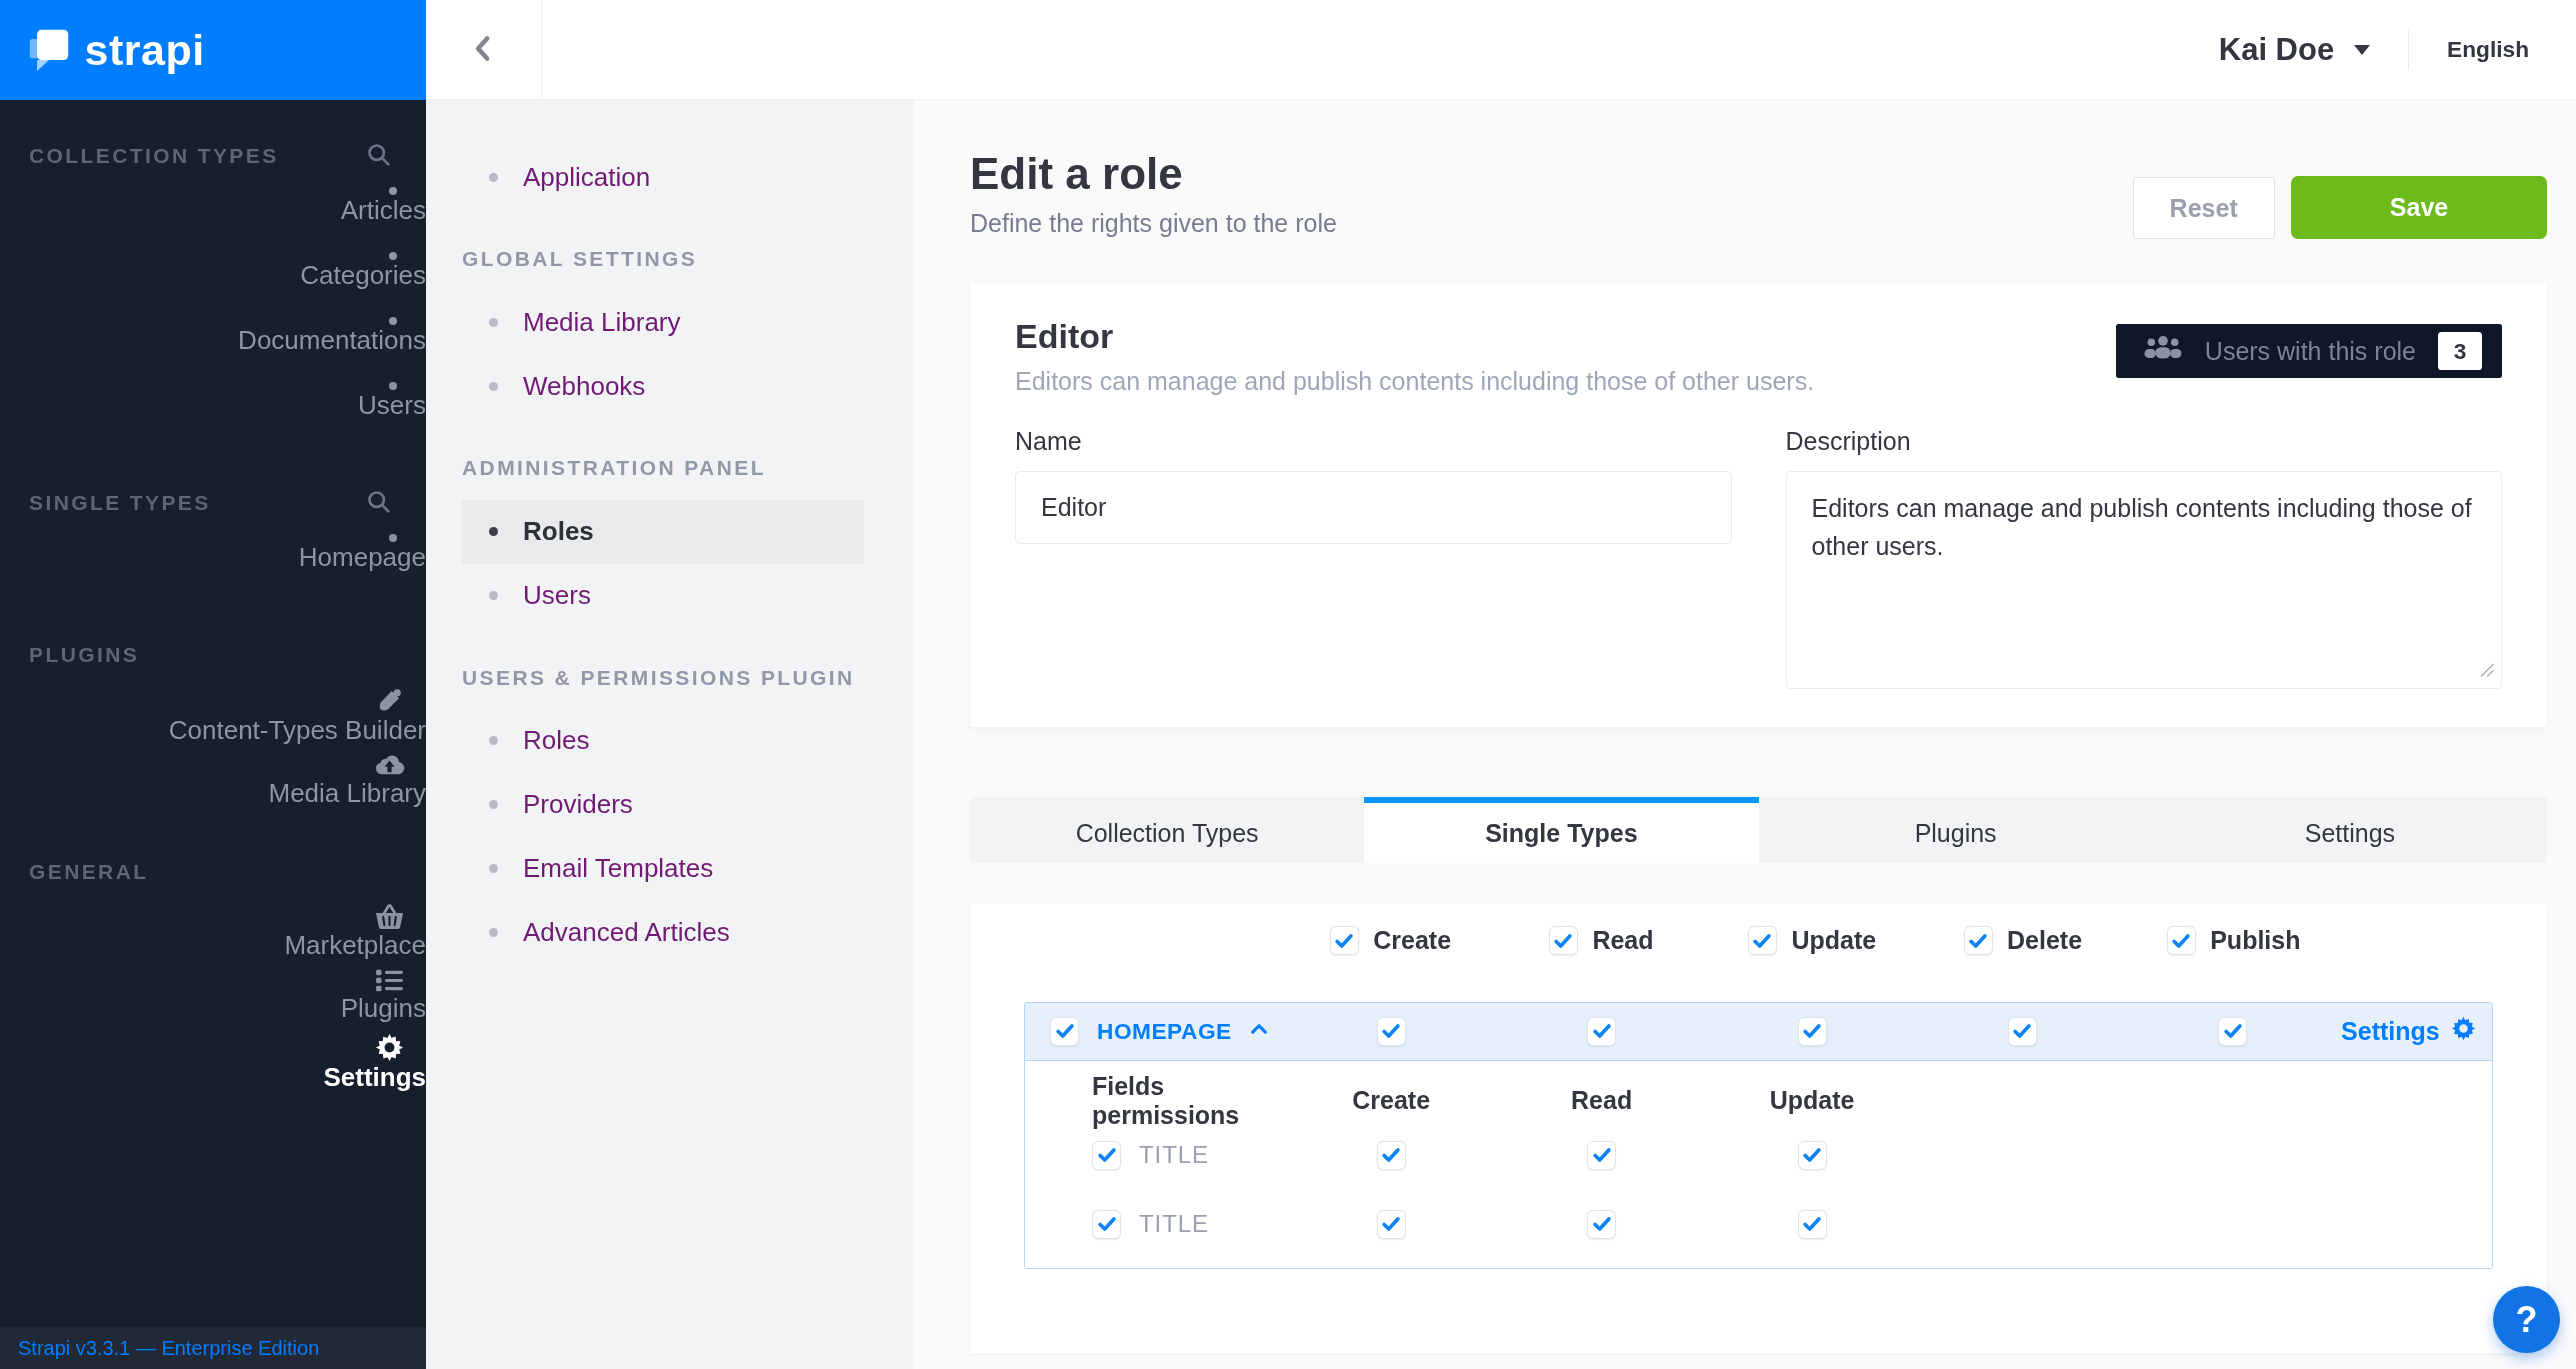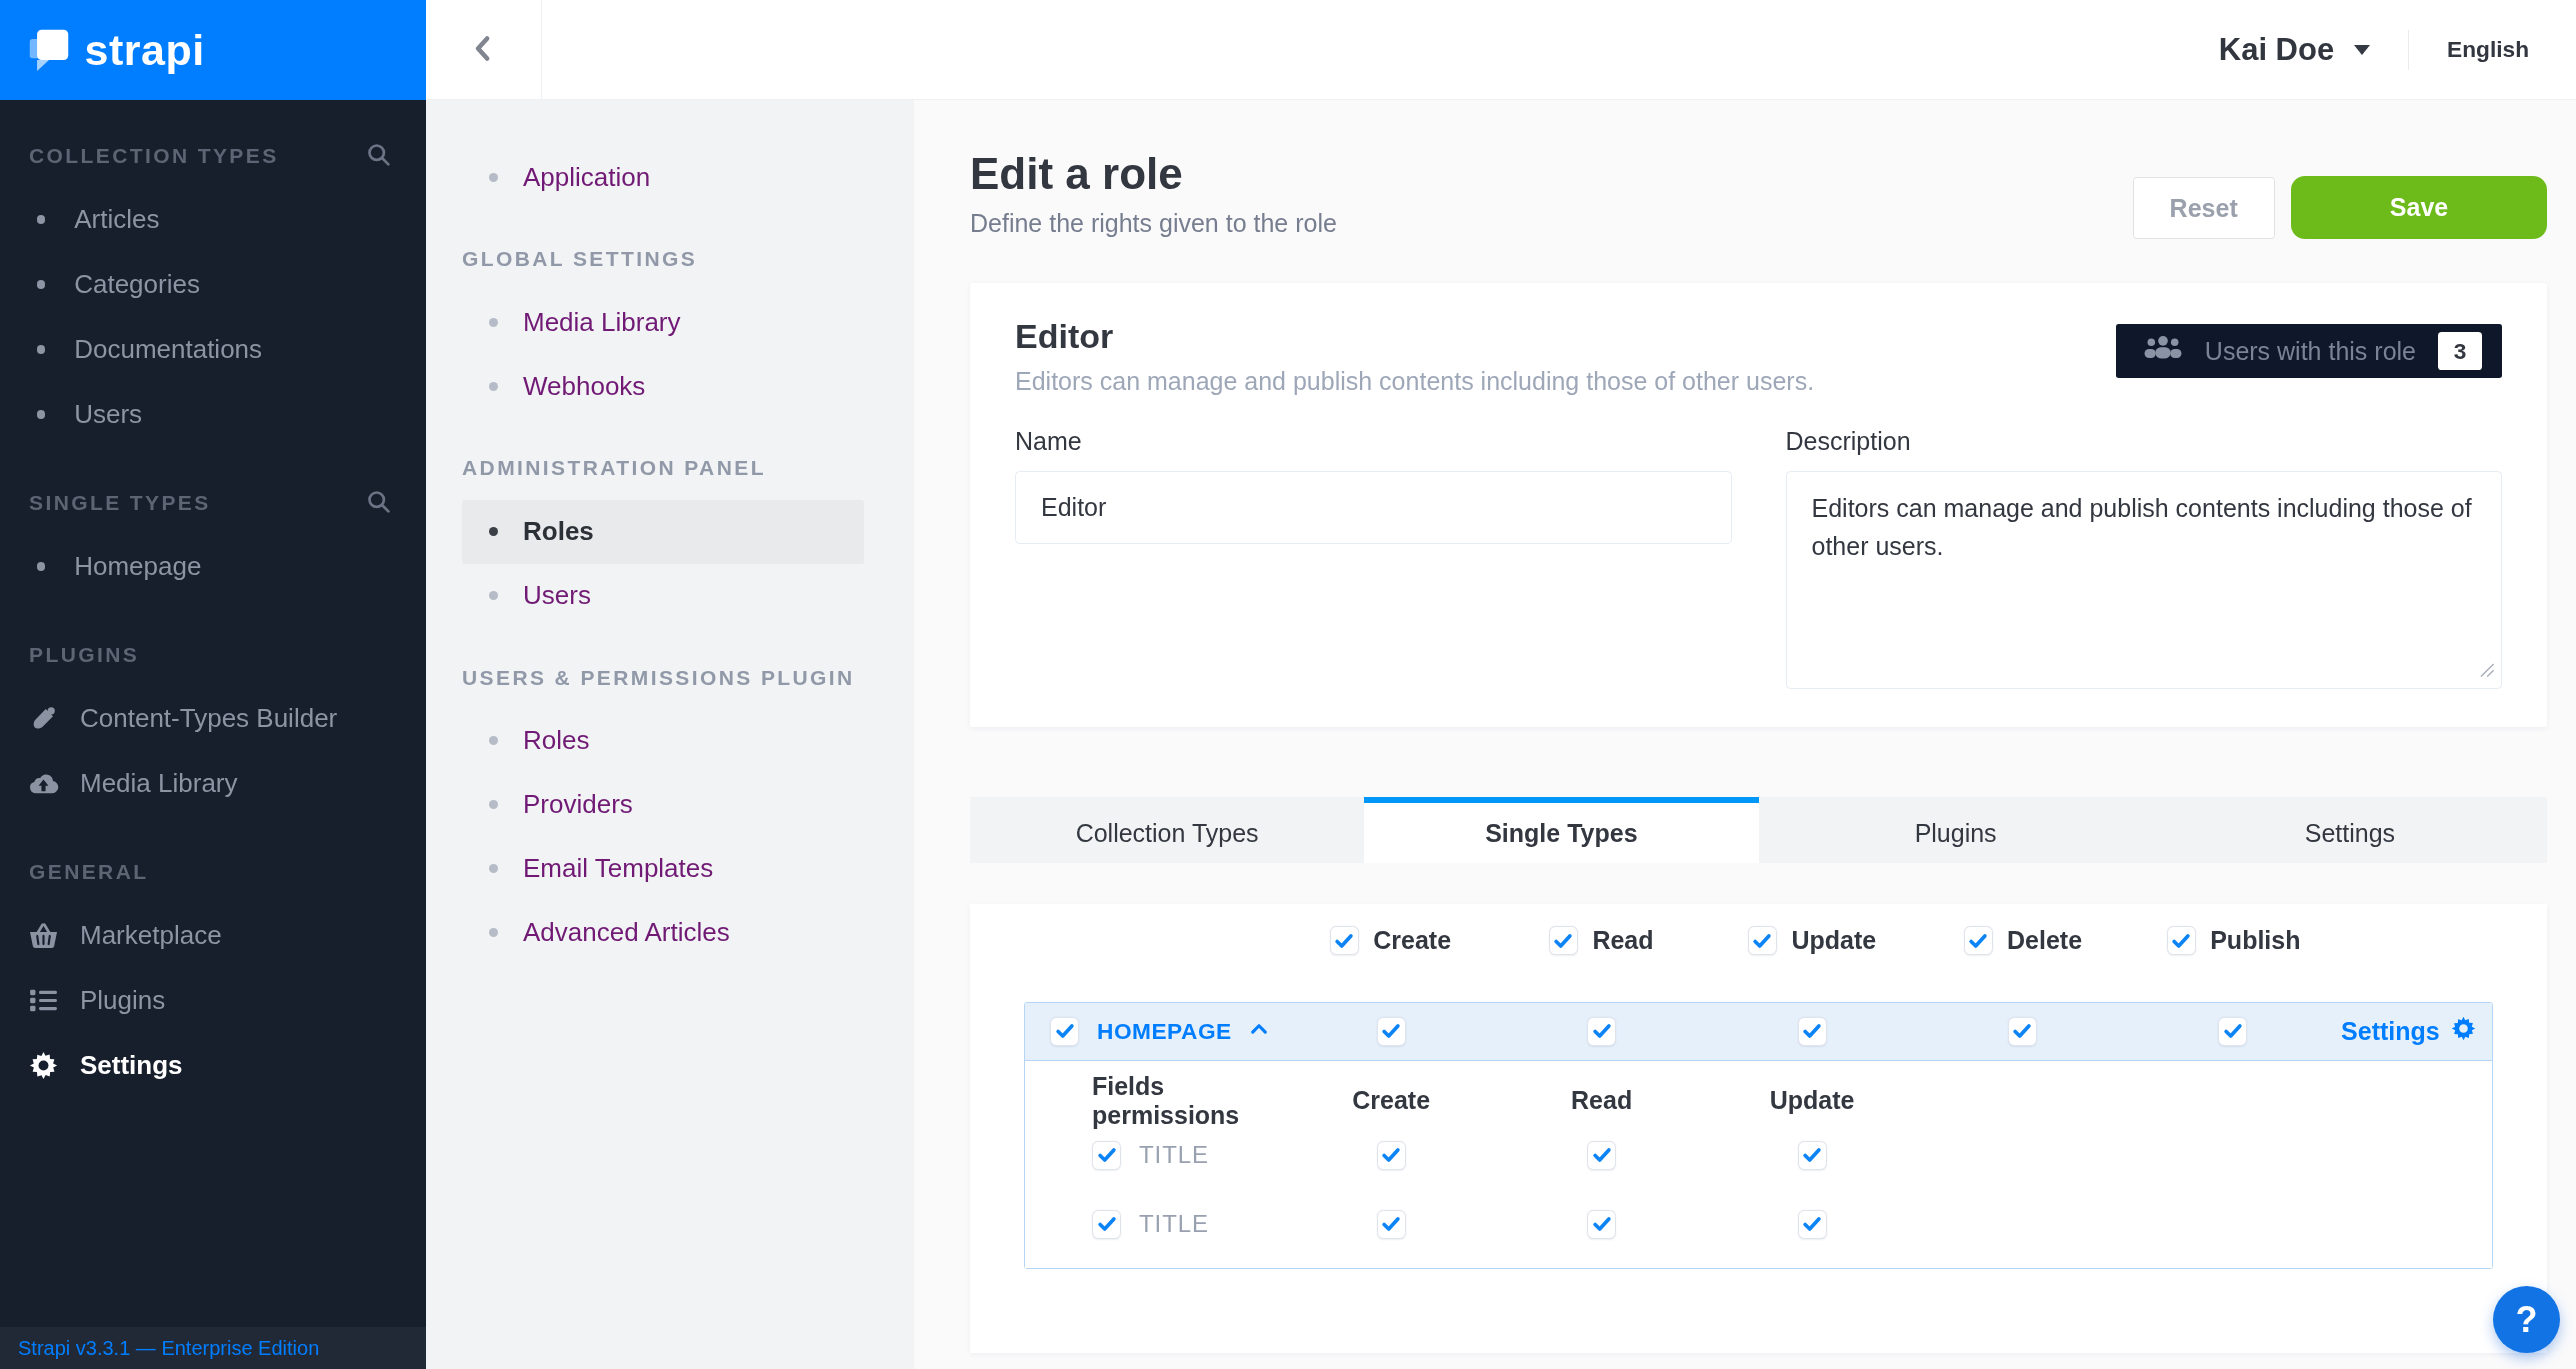--- a/index.html
+++ b/index.html
@@ -17,21 +17,21 @@
   body{font-family:"Liberation Sans",sans-serif;background:#fafafb;position:relative;overflow:hidden;}
   button{font-family:inherit;cursor:pointer;}
 
   
   .left-sidebar{position:absolute;left:0;top:0;width:426px;height:1370px;background:var(--sidebar-dark);display:flex;flex-direction:column;z-index:5;}
   .brand{height:100px;flex:0 0 auto;background:var(--brand-blue);display:flex;align-items:center;padding-left:27px;gap:13.6px;}
   .brand-text{color:#fff;font-size:43px;font-weight:700;letter-spacing:0.5px;}
   .nav-section{margin-top:36px;}
   .nav-section-header{display:flex;align-items:center;justify-content:space-between;padding:0 34px 0 29px;margin-bottom:11px;height:40px;}
   .nav-section-title{color:#5d6474;font-size:21px;font-weight:700;letter-spacing:2.4px;}
-  .nav-item{height:65px;display:flex;align-items:center;padding-left:27px;color:#8d95a5;font-size:26px;cursor:pointer;}
+  .nav-item{height:65px;display:flex;align-items:flex-end;padding-left:27px;color:#8d95a5;font-size:26px;cursor:pointer;flex-direction:column;}
   .nav-item .bullet{width:8.2px;height:8.2px;border-radius:50%;background:#8d95a5;margin-left:10px;margin-right:29px;flex:0 0 auto;}
   .nav-item .nav-ico{width:33px;display:flex;justify-content:center;margin-right:20px;flex:0 0 auto;}
   .nav-item.active{color:#fff;font-weight:700;}
   .sidebar-footer{margin-top:auto;height:43px;background:var(--sidebar-footer);display:flex;align-items:center;padding-left:18px;}
   .version-link{color:var(--brand-blue);font-size:20px;text-decoration:none;cursor:pointer;}
 
   
   .top-header{position:absolute;left:426px;top:0;width:2150px;height:100px;background:#fff;border-bottom:0.9px solid #eef0f2;display:flex;align-items:center;z-index:4;}
   .back-btn{width:116px;height:100%;border-right:0.9px solid #f0f1f3;display:flex;align-items:center;justify-content:center;background:#fff;border-top:none;border-bottom:none;border-left:none;}
   .header-right{margin-left:auto;display:flex;align-items:center;padding-right:47px;}
@@ -49,21 +49,21 @@
   .sn-section{margin-top:38px;}
   .sn-section-title{padding-left:36px;font-size:21px;font-weight:700;letter-spacing:2.4px;color:#9199a9;margin-bottom:16.3px;height:27px;}
 
   
   .main{position:absolute;left:914px;top:100px;width:1662px;height:1270px;background:#fafafb;padding:0 29px 0 56px;}
   .page-header{display:flex;justify-content:space-between;margin-top:50px;}
   .page-title{font-size:44px;font-weight:700;color:#333740;line-height:47px;}
   .page-subtitle{font-size:25px;color:#767d8f;margin-top:11px;line-height:31px;}
   .header-actions{display:flex;gap:16.3px;align-items:flex-end;padding-top:1.8px;padding-left:11px;}
   .btn-reset{height:62px;padding:0 36px;background:#fff;border:1.8px solid #e1e2e4;border-radius:3.6px;font-size:25px;font-weight:600;color:#9aa0ac;}
-  .btn-save{height:63px;min-width:256px;background:var(--save-green);border:none;border-radius:14px;font-size:25px;font-weight:600;color:#fff;}
+  .btn-save{height:63px;min-width:256px;background:var(--save-green);border:none;border-radius:7px;font-size:25px;font-weight:600;color:#fff;}
 
   .card{background:#fff;border-radius:2.7px;box-shadow:0 1.8px 5.4px rgba(40,50,60,.06);}
   .role-card{margin-top:44px;height:444px;padding:34px 45px 40px;}
   .role-card-header{display:flex;justify-content:space-between;align-items:flex-start;}
   .role-name-heading{font-size:34px;font-weight:700;color:#333740;line-height:38px;}
   .role-desc-sub{font-size:25px;color:#9ea7b8;margin-top:11px;line-height:31px;}
   .users-role-btn{height:54px;background:#0f172a;border:none;border-radius:2.7px;display:flex;align-items:center;gap:22px;padding:0 20px 0 27px;font-size:25px;color:#7b8494;margin-top:7.3px;}
   .count-badge{background:#fff;border-radius:3.6px;min-width:44px;height:38px;display:flex;align-items:center;justify-content:center;font-size:22.7px;font-weight:600;color:#333740;}
   .fields-row{display:flex;gap:54px;margin-top:31px;}
   .field-col{flex:1;min-width:0;}

